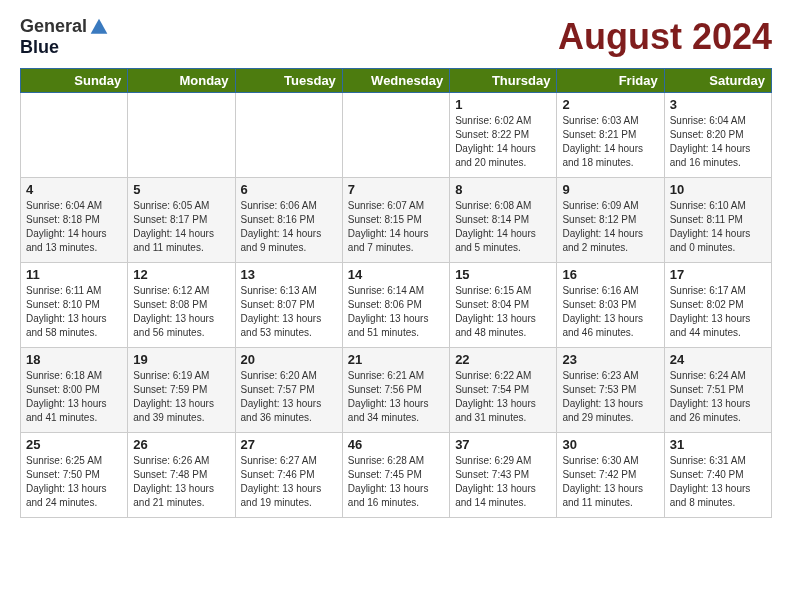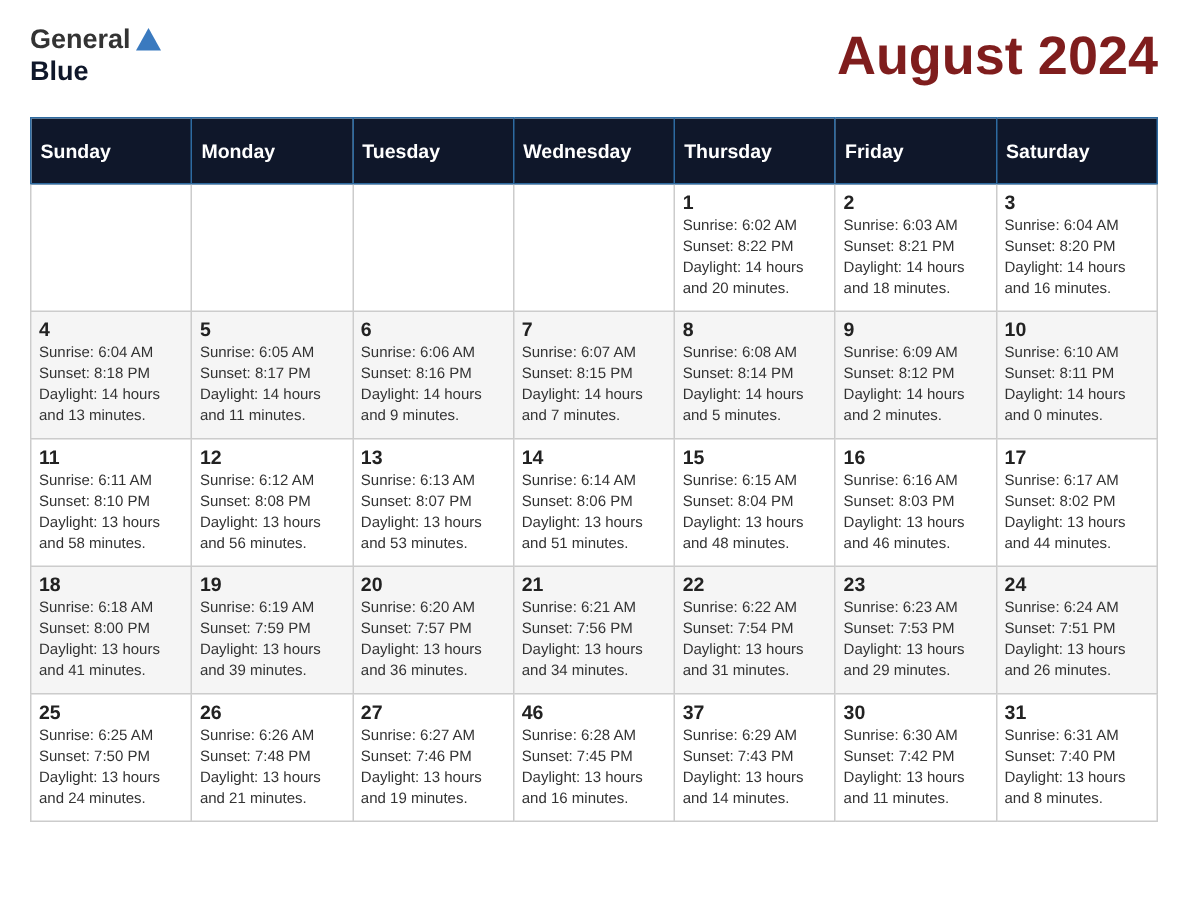--- a/index.html
+++ b/index.html
@@ -7,21 +7,21 @@
       font-family: Arial, sans-serif;
       background: #fff;
       width: 792px;
       min-height: 612px;
       padding: 16px 20px;
     }
     .header {
       display: flex;
       justify-content: space-between;
       align-items: flex-start;
-      margin-bottom: 20px;
+      margin-bottom: 10px;
     }
     .logo {
       display: flex;
       flex-direction: column;
       align-items: flex-start;
     }
     .logo-text {
       display: flex;
       align-items: center;
     }
@@ -51,24 +51,24 @@
     .location-title {
       font-size: 16px;
       color: #555;
     }
     table {
       width: 100%;
       border-collapse: collapse;
       table-layout: fixed;
     }
     thead th {
-      background-color: #0f172a;
+      background-color: #4d7c0f;
       color: #fff;
-      text-align: left;
-      padding: 14px 6px;
+      text-align: right;
+      padding: 4px 6px;
       font-size: 13px;
       font-weight: bold;
       border: 1px solid #2d6aa0;
     }
     tbody td {
       border: 1px solid #ccc;
       vertical-align: top;
       padding: 4px 5px;
       font-size: 10.5px;
       color: #333;

